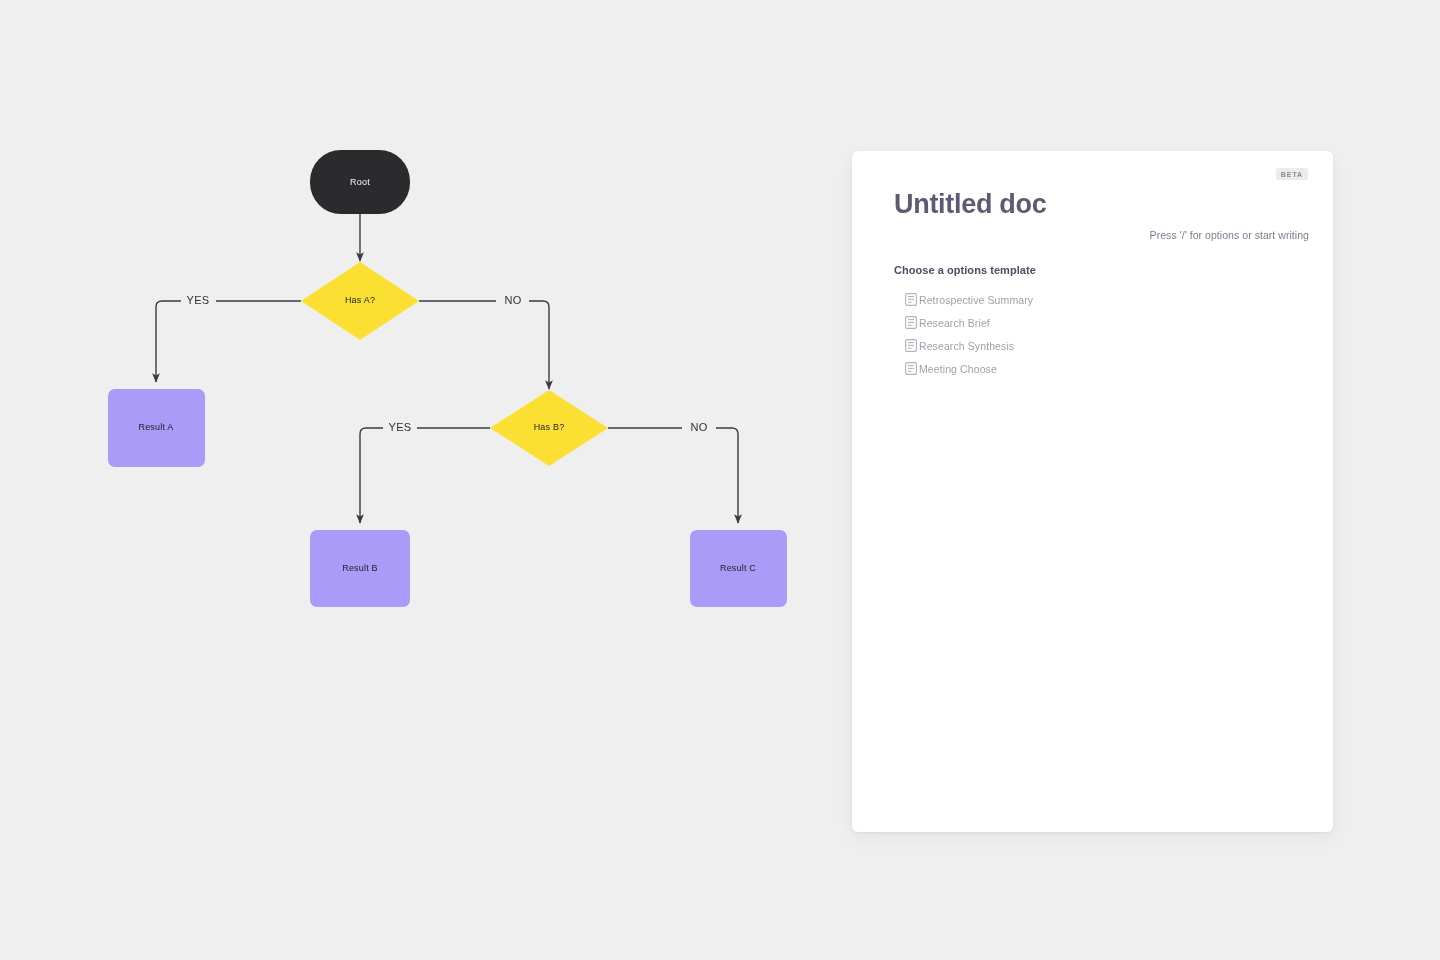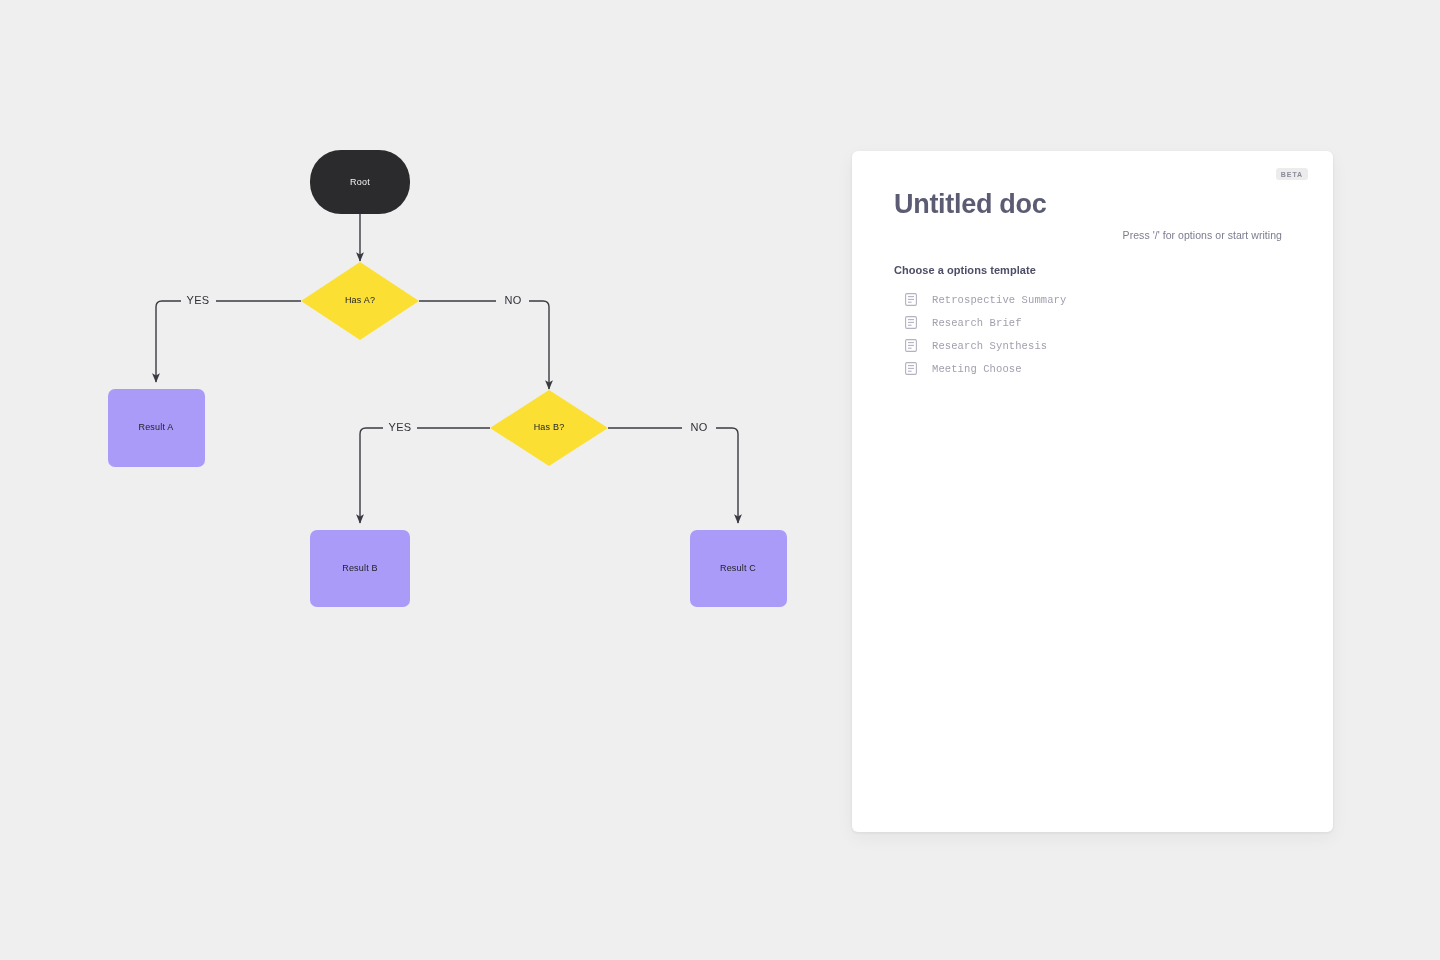--- a/index.html
+++ b/index.html
@@ -73,21 +73,21 @@
     font-weight: bold;
     letter-spacing: 0.9px;
     padding: 3px 5px 2px 5px;
     border-radius: 3px;
     line-height: 1;
   }
   #doc-body {
     position: absolute;
     left: 42px;
     top: 38px;
-    right: 51px;
+    right: 24px;
   }
   #doc-title {
     font-size: 27px;
     font-weight: bold;
     color: #5b5b73;
     letter-spacing: -0.3px;
     margin: 0 0 9px 0;
     line-height: 1.15;
   }
   #doc-placeholder {
@@ -100,24 +100,23 @@
   #template-heading {
     font-size: 11px;
     font-weight: bold;
     color: #4d4d66;
     margin: 0 0 12px 0;
     letter-spacing: 0.05px;
   }
   .template-item {
     display: flex;
     align-items: center;
-    gap: 15px;
+    gap: 2px;
     padding: 5px 0 5px 11px;
     cursor: pointer;
-    font-family: Liberation Mono, monospace;
   }
   .template-item .doc-icon { flex: 0 0 auto; line-height: 0; }
   .template-item .tpl-label {
     font-size: 10.5px;
     color: #a0a0ae;
     letter-spacing: 0.1px;
   }
 </style>
 </head>
 <body>

